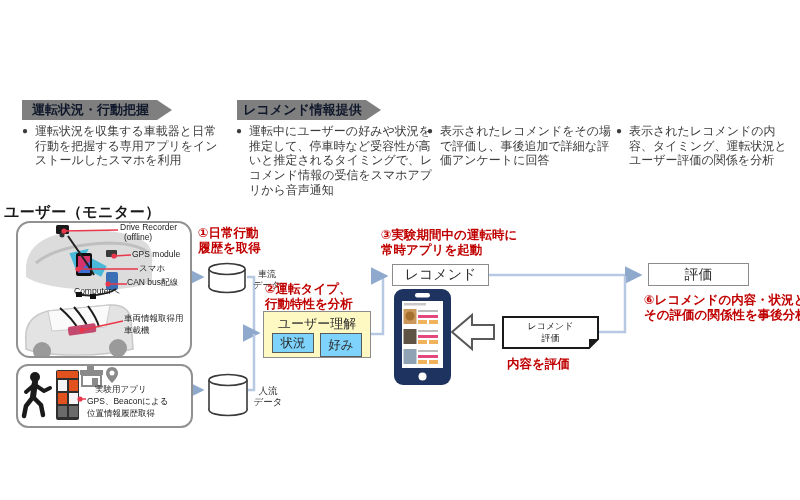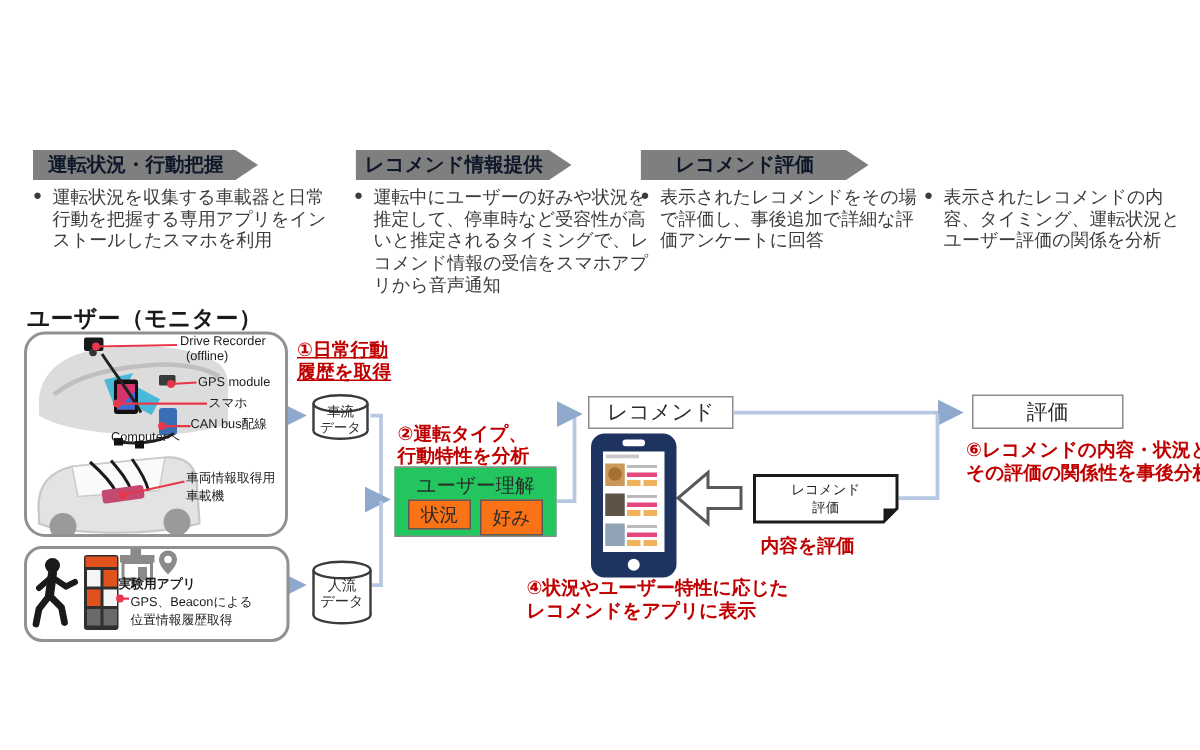--- a/index.html
+++ b/index.html
@@ -15,25 +15,25 @@
   .phase-desc .marker{width:13px;flex:none;font-size:10px;padding-top:1px;}
   .phase-desc .txt{flex:1;}
   
   .round-box{border:2px solid #919191;border-radius:14px;background:#fff;box-sizing:border-box;}
   .heading{font-size:15px;font-weight:bold;color:#1a1a1a;letter-spacing:0.5px;}
   .small-label{font-size:8.5px;line-height:1.15;color:#1a1a1a;white-space:nowrap;}
   
   .node-box{border:1.5px solid #8c8c8c;background:#fff;box-sizing:border-box;
             display:flex;align-items:center;justify-content:center;
             font-size:14px;color:#2b2b2b;}
-  .chip{border:1.5px solid #5a5a5a;background:#f97316;box-sizing:border-box;
+  .chip{border:1.5px solid #5a5a5a;background:#7dd3fc;box-sizing:border-box;
         display:flex;align-items:center;justify-content:center;font-size:12.5px;color:#2b2b2b;}
-  .uu-box{border:1.5px solid #8c8c8c;background:#22c55e;box-sizing:border-box;}
+  .uu-box{border:1.5px solid #8c8c8c;background:#fef9c3;box-sizing:border-box;}
   .uu-title{font-size:13px;color:#2b2b2b;text-align:center;margin-top:3px;}
-  .cyl-text{font-size:9px;line-height:1.2;color:#2b2b2b;text-align:center;}
+  .cyl-text{font-size:9px;line-height:1.2;color:#2b2b2b;text-align:center;margin-left:40px;}
   .note-text{font-size:9px;line-height:1.35;color:#1a1a1a;text-align:center;}
   
   .step{color:#c00000;font-weight:bold;font-size:12.5px;line-height:1.18;white-space:nowrap;}
   svg{display:block;}
 </style>
 </head>
 <body>
 
 <div id="canvas">
 
@@ -65,34 +65,31 @@
   </div>
 
   <div class="abs banner" style="left:237px;top:100px;width:144px;">
     <span>レコメンド情報提供</span>
   </div>
   <div class="abs phase-desc" style="left:236px;top:124px;width:198px;">
     <span class="marker">●</span>
     <span class="txt">運転中にユーザーの好みや状況を推定して、停車時など受容性が高いと推定されるタイミングで、レコメンド情報の受信をスマホアプリから音声通知</span>
   </div>
 
-  <div class="abs banner" style="left:427px;top:100px;width:152px;">
-    <span>レコメンド評価</span>
-  </div>
   <div class="abs phase-desc" style="left:427px;top:124px;width:190px;">
     <span class="marker">●</span>
     <span class="txt">表示されたレコメンドをその場で評価し、事後追加で詳細な評価アンケートに回答</span>
   </div>
 
   <div class="abs phase-desc" style="left:616px;top:124px;width:182px;">
     <span class="marker">●</span>
     <span class="txt">表示されたレコメンドの内容、タイミング、運転状況とユーザー評価の関係を分析</span>
   </div>
 
-  <div class="abs heading" style="left:18px;top:203px;">ユーザー（モニター）</div>
+  <div class="abs heading" style="left:4px;top:203px;">ユーザー（モニター）</div>
 
   <div class="abs round-box" style="left:16px;top:221px;width:176px;height:137px;"></div>
   <svg class="abs" style="left:18px;top:223px;" width="172" height="133" viewBox="0 0 172 133">
 
     <path d="M8,42 Q12,14 52,9 Q98,4 124,17 Q136,23 134,40 L134,60 Q98,70 58,66 Q22,63 8,54 Z" fill="#dcdcdc"></path>
     <path d="M18,40 Q40,22 90,20 Q115,20 128,28" stroke="#bfbfbf" stroke-width="3" fill="none"></path>
 
     <g transform="rotate(28 70 40)">
       <rect x="64" y="34" width="24" height="12" fill="#49b9da"></rect>
       <polygon points="64,27 64,53 49,40" fill="#49b9da"></polygon>
@@ -181,21 +178,21 @@
     </g>
 
     <g transform="translate(90,3)">
       <path d="M6,0 C2.5,0 0,2.8 0,6.2 C0,10.5 6,16 6,16 C6,16 12,10.5 12,6.2 C12,2.8 9.5,0 6,0 Z" fill="#8a8a8a"></path>
       <circle cx="6" cy="6" r="2.5" fill="#ffffff"></circle>
     </g>
 
     <circle cx="64" cy="35" r="2.6" fill="#e8374a"></circle>
     <line x1="66" y1="35" x2="70" y2="35" stroke="#e8374a" stroke-width="1.5"></line>
   </svg>
-  <div class="abs small-label" style="left:79px;top:385px;font-weight:bold;">実験用アプリ</div>
+  <div class="abs small-label" style="left:95px;top:385px;">実験用アプリ</div>
   <div class="abs small-label" style="left:87px;top:397px;">GPS、Beaconによる</div>
   <div class="abs small-label" style="left:87px;top:409px;">位置情報履歴取得</div>
 
   <svg class="abs" style="left:207px;top:261px;" width="40" height="34" viewBox="0 0 40 34">
     <ellipse cx="20" cy="26" rx="18" ry="5.5" fill="#fff" stroke="#3a3a3a" stroke-width="1.6"></ellipse>
     <rect x="2" y="8" width="36" height="18" fill="#fff"></rect>
     <line x1="2" y1="8" x2="2" y2="26" stroke="#3a3a3a" stroke-width="1.6"></line>
     <line x1="38" y1="8" x2="38" y2="26" stroke="#3a3a3a" stroke-width="1.6"></line>
     <ellipse cx="20" cy="8" rx="18" ry="5.5" fill="#fff" stroke="#3a3a3a" stroke-width="1.6"></ellipse>
   </svg>
@@ -269,31 +266,31 @@
     <g>
       <rect x="10.5" y="61" width="13" height="15" fill="#8fa3b5"></rect>
       <rect x="25" y="62" width="20" height="2" fill="#bbbbbb"></rect>
       <rect x="25" y="67" width="20" height="3" fill="#e5467e"></rect>
       <rect x="25" y="72" width="9" height="4" fill="#f0b25a"></rect>
       <rect x="36" y="72" width="9" height="4" fill="#f0b25a"></rect>
     </g>
     <circle cx="29.5" cy="88.5" r="4" fill="#ffffff"></circle>
   </svg>
 
-  <div class="abs step" style="left:198px;top:226px;text-decoration:underline;">
+  <div class="abs step" style="left:198px;top:226px;">
     <div>①日常行動</div>
     <div>履歴を取得</div>
   </div>
   <div class="abs step" style="left:265px;top:282px;">
     <div>②運転タイプ、</div>
     <div>行動特性を分析</div>
   </div>
-  <div class="abs step" style="left:351px;top:385px;">
-    <div>④状況やユーザー特性に応じた</div>
-    <div>レコメンドをアプリに表示</div>
+  <div class="abs step" style="left:381px;top:228px;">
+    <div>③実験期間中の運転時に</div>
+    <div>常時アプリを起動</div>
   </div>
   <div class="abs step" style="left:507px;top:357px;">
     <div>内容を評価</div>
   </div>
   <div class="abs step" style="left:644px;top:293px;">
     <div>⑥レコメンドの内容・状況と</div>
     <div>その評価の関係性を事後分析</div>
   </div>
 
 </div>

